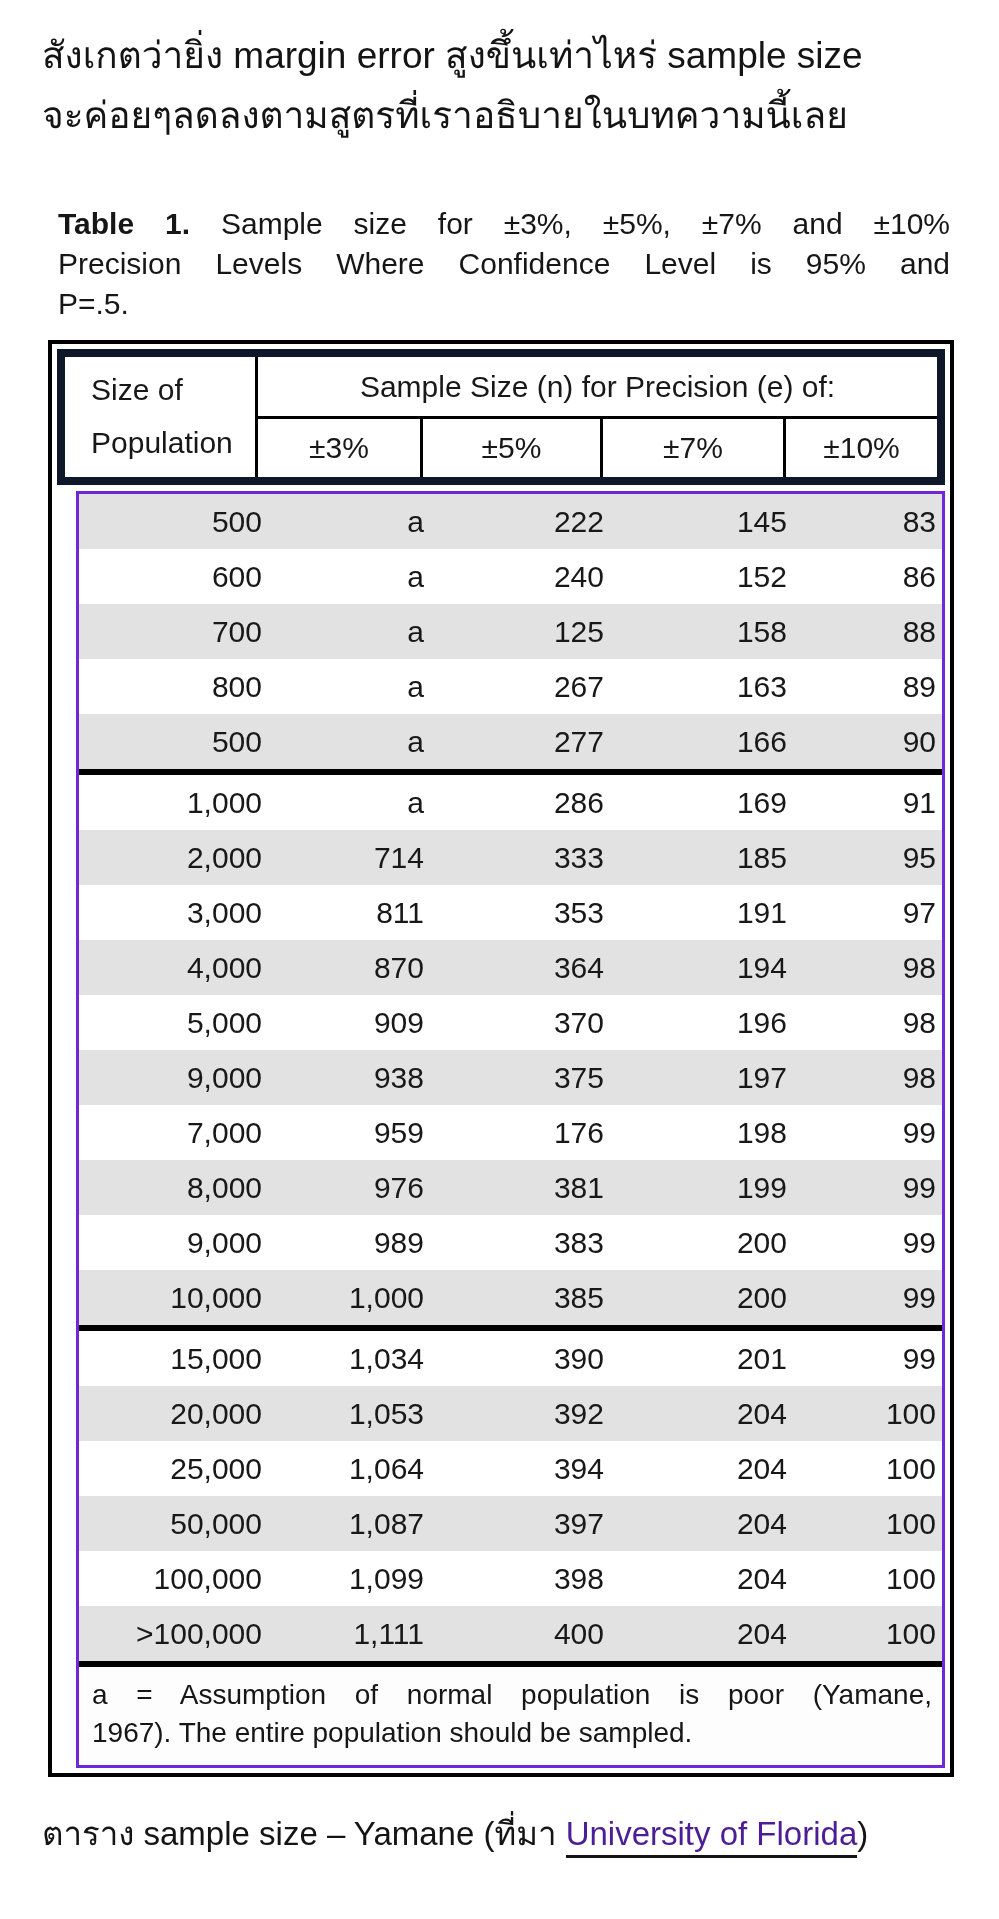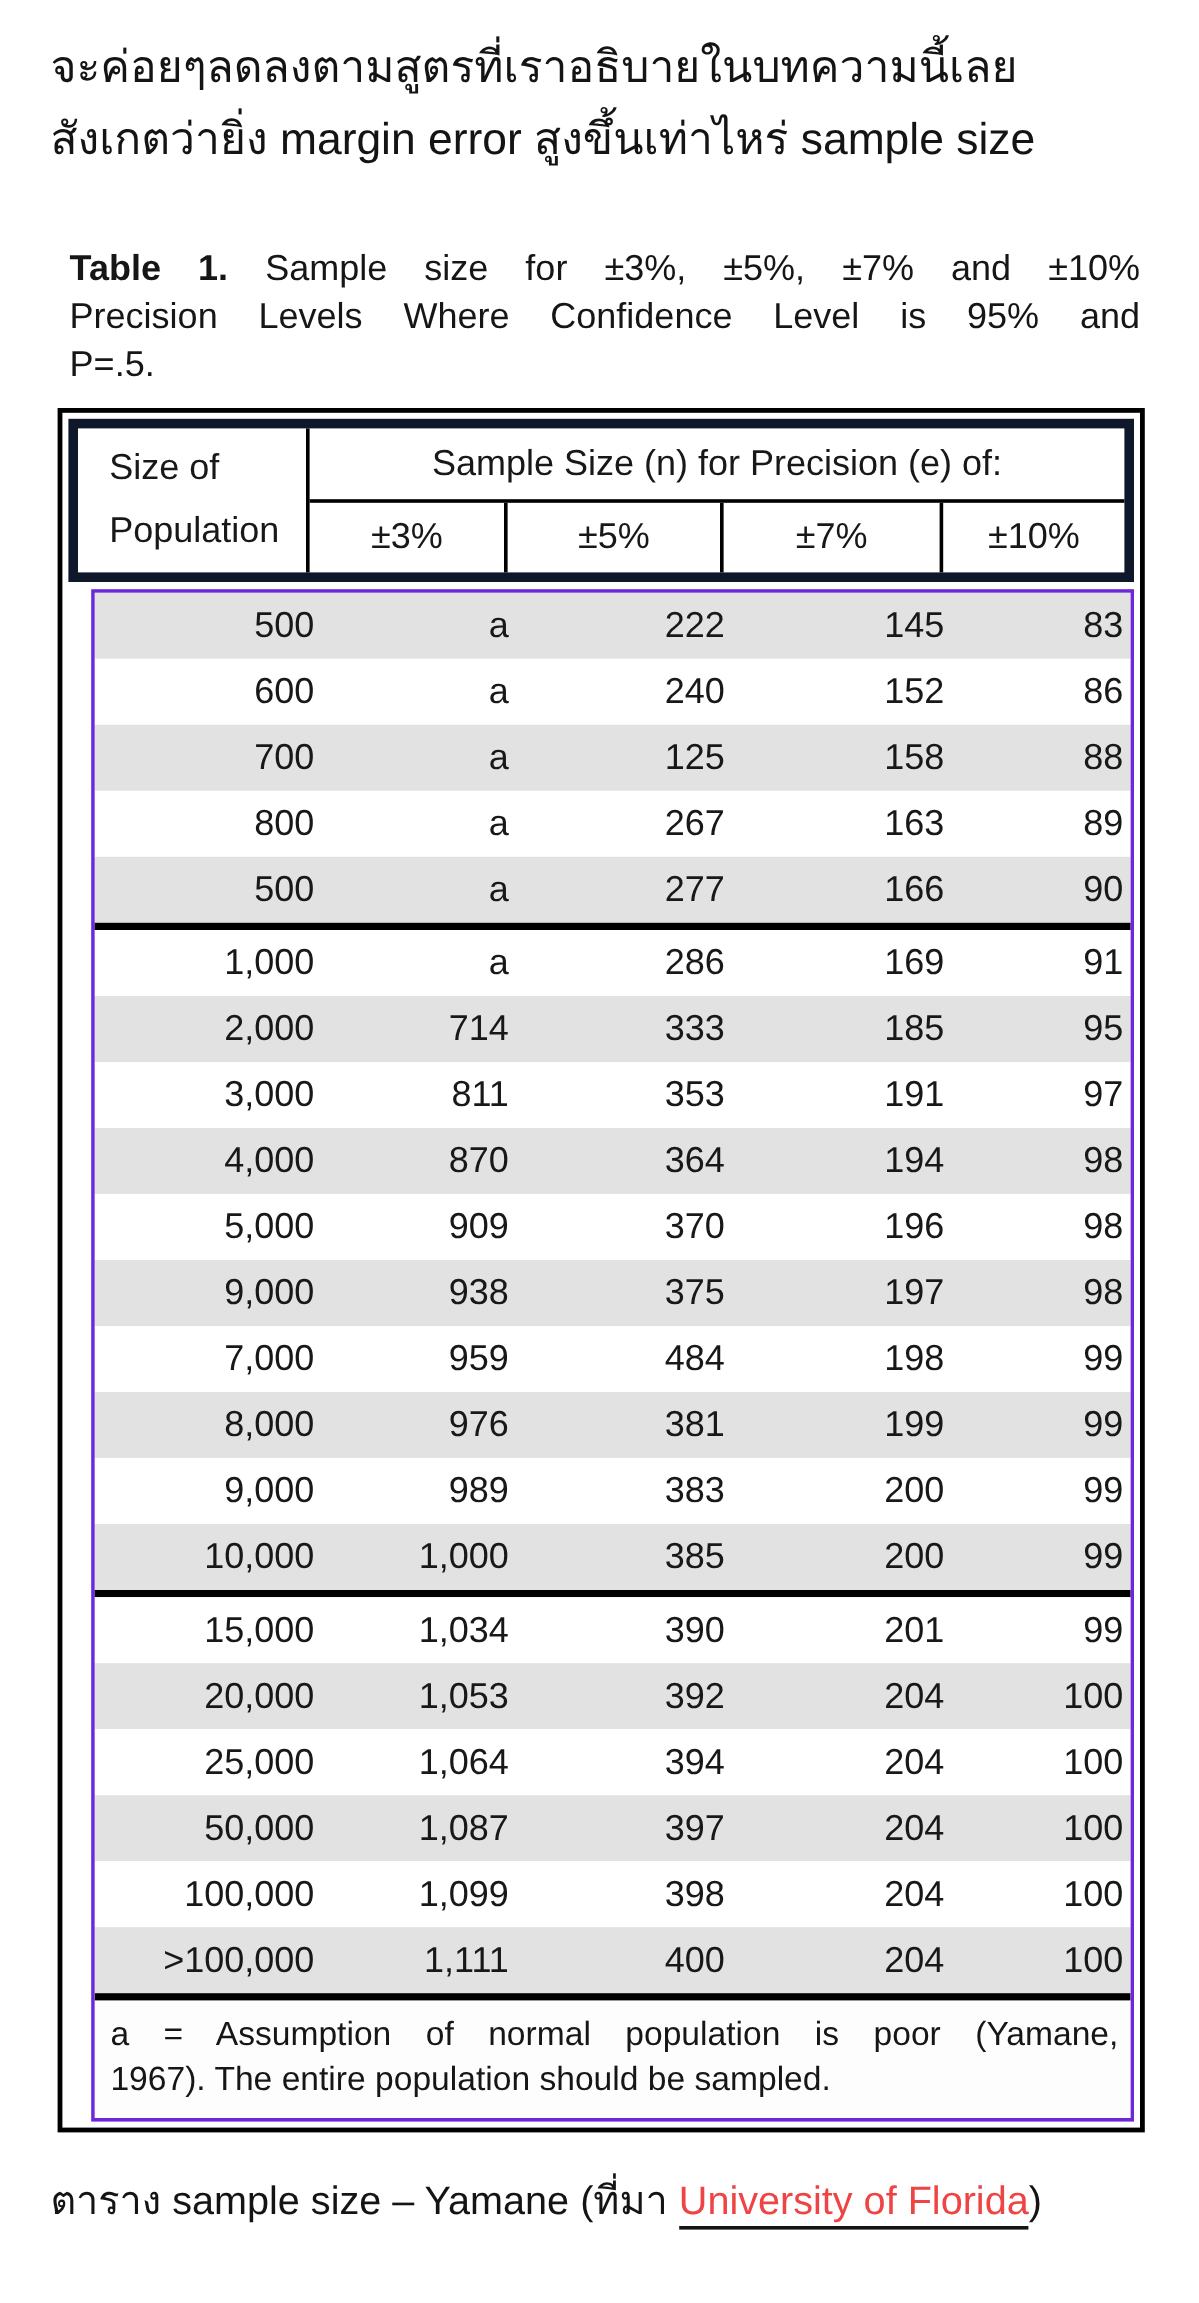--- a/index.html
+++ b/index.html
@@ -89,33 +89,33 @@
   }
   .f-line.j { text-align: justify; text-align-last: justify; }
 
   .caption {
     margin: 30px 0 0 42px;
     font-size: 33px;
     color: #141414;
     white-space: nowrap;
   }
   .cap-link {
-    color: #ef4444;
+    color: #4c1d95;
     text-decoration: none;
     border-bottom: 3px solid #141414;
     padding-bottom: 3px;
     cursor: pointer;
   }
 </style>
 </head>
 <body>
 
 <div class="intro">
+  <div class="line">สังเกตว่ายิ่ง margin error สูงขึ้นเท่าไหร่ sample size</div>
   <div class="line">จะค่อยๆลดลงตามสูตรที่เราอธิบายในบทความนี้เลย</div>
-  <div class="line">สังเกตว่ายิ่ง margin error สูงขึ้นเท่าไหร่ sample size</div>
 </div>
 
 <div class="figure">
   <div class="tbl-title">
     <div class="t-line j"><b>Table 1.</b><span> Sample size for ±3%, ±5%, ±7% and ±10%</span></div>
     <div class="t-line j">Precision Levels Where Confidence Level is 95% and</div>
     <div class="t-line">P=.5.</div>
   </div>
 
   <div class="tbl-outer">
@@ -208,21 +208,21 @@
           <div class="trow gray">
             <div class="tcell c0">9,000</div>
             <div class="tcell c1">938</div>
             <div class="tcell c2">375</div>
             <div class="tcell c3">197</div>
             <div class="tcell c4">98</div>
           </div>
           <div class="trow">
             <div class="tcell c0">7,000</div>
             <div class="tcell c1">959</div>
-            <div class="tcell c2">484</div>
+            <div class="tcell c2">176</div>
             <div class="tcell c3">198</div>
             <div class="tcell c4">99</div>
           </div>
           <div class="trow gray">
             <div class="tcell c0">8,000</div>
             <div class="tcell c1">976</div>
             <div class="tcell c2">381</div>
             <div class="tcell c3">199</div>
             <div class="tcell c4">99</div>
           </div>

